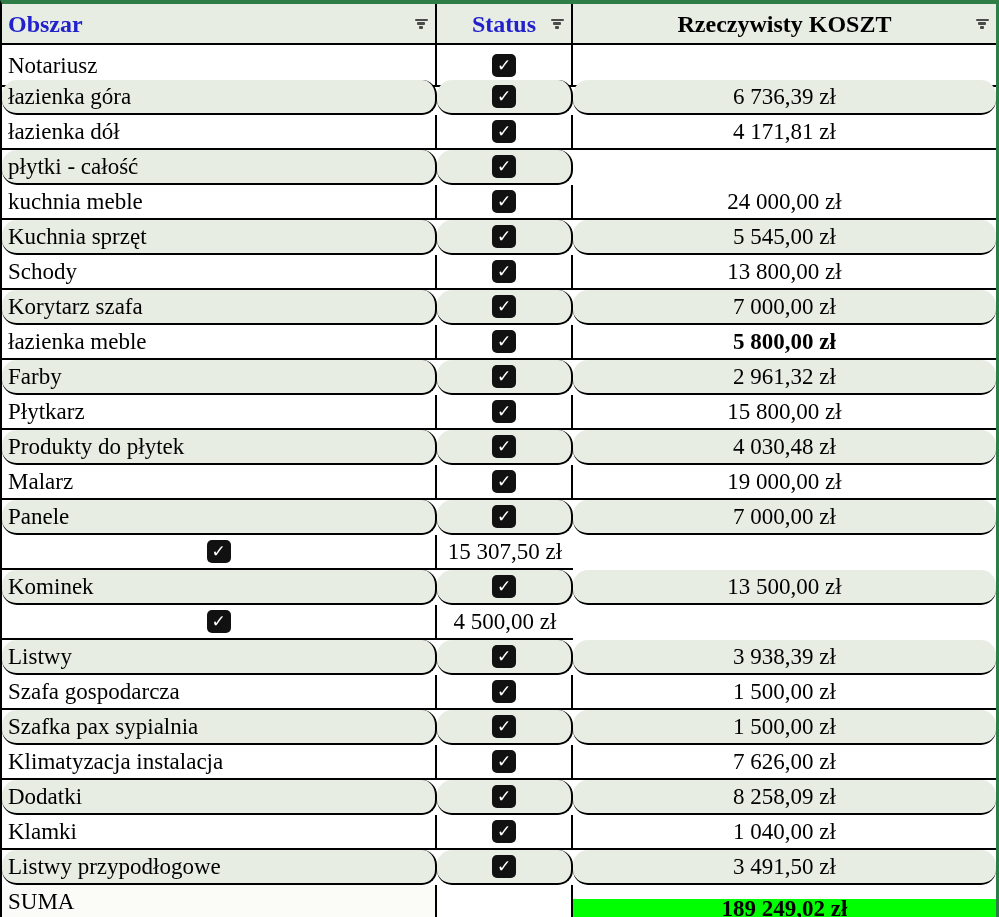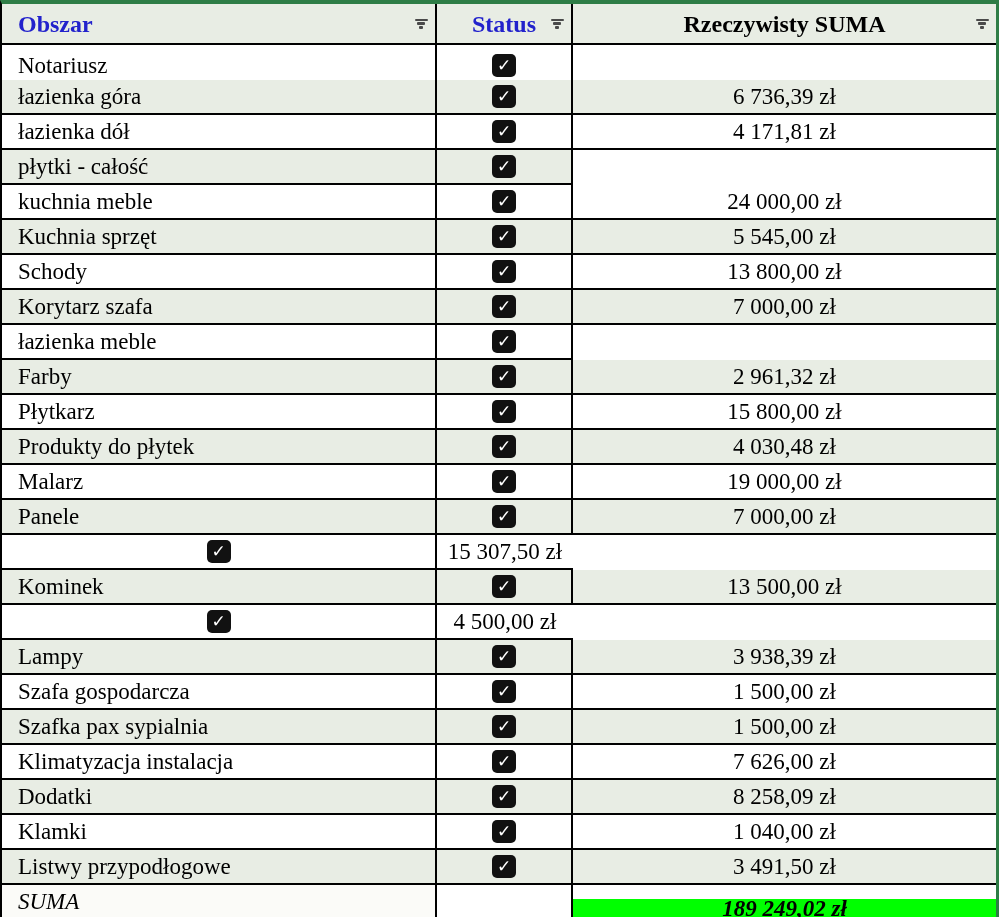--- a/index.html
+++ b/index.html
@@ -26,29 +26,29 @@
     border-bottom:2px solid #000;
     display:flex;
     align-items:center;
     background:#fff;
     position:relative;
     font-size:23px;
     line-height:1;
     white-space:nowrap;
     overflow:hidden;
   }
-  .area{padding-left:16px;justify-content:flex-start;border-right:2px solid #000;}
+  .area{padding-left:6px;justify-content:flex-start;border-right:2px solid #000;}
   .status{justify-content:center;border-right:2px solid #000;}
   .cost{justify-content:center;}
-  .band .cell{background:var(--band,#e8ede4);}
+  .band .cell{background:var(--band,#e8ede4);border-radius:15px;}
   .header .cell{background:var(--band,#e8ede4);font-weight:bold;font-size:24px;}
   .header .area,.header .status{color:var(--accent,#2222cc);}
   .cost.hl{background:var(--sel,#dde9f3) !important;margin-top:40px;}
   .cost.b{font-weight:bold;}
-  .suma .cell{border-bottom:none;font-style:italic;}
+  .suma .cell{border-bottom:none;}
   .suma .area{background:#fbfbf8;}
   .suma .cost{background:var(--suma,#00ff00);font-weight:bold;margin-top:14px;}
   
   .checkbox{
     width:24px;height:23px;
     background:#111;
     border-radius:5px;
     display:flex;align-items:center;justify-content:center;
     color:#fff;font-size:17px;font-weight:bold;
     font-family:"DejaVu Sans",sans-serif;
@@ -84,21 +84,21 @@
     </div>
     <div class="cell status">
       <span>Status</span>
       <span class="filter">
           <i></i>
           <i></i>
           <i></i>
         </span>
     </div>
     <div class="cell cost">
-      <span>Rzeczywisty SUMA</span>
+      <span>Rzeczywisty KOSZT</span>
       <span class="filter">
           <i></i>
           <i></i>
           <i></i>
         </span>
     </div>
   </div>
 
   <div>
       <div class="row">
@@ -204,20 +204,23 @@
   </div>
       <div class="row">
     <div class="cell area">
       <span class="area-text">łazienka meble</span>
     </div>
     <div class="cell status">
       <span class="checkbox">
         <span class="check-glyph">✓</span>
       </span>
     </div>
+    <div class="cell cost b">
+      <span class="cost-text">5 800,00 zł</span>
+    </div>
   </div>
       <div class="row band">
     <div class="cell area">
       <span class="area-text">Farby</span>
     </div>
     <div class="cell status">
       <span class="checkbox">
         <span class="check-glyph">✓</span>
       </span>
     </div>
@@ -305,21 +308,21 @@
       <span class="checkbox">
         <span class="check-glyph">✓</span>
       </span>
     </div>
     <div class="cell cost">
       <span class="cost-text">4 500,00 zł</span>
     </div>
   </div>
       <div class="row band">
     <div class="cell area">
-      <span class="area-text">Lampy</span>
+      <span class="area-text">Listwy</span>
     </div>
     <div class="cell status">
       <span class="checkbox">
         <span class="check-glyph">✓</span>
       </span>
     </div>
     <div class="cell cost">
       <span class="cost-text">3 938,39 zł</span>
     </div>
   </div>

